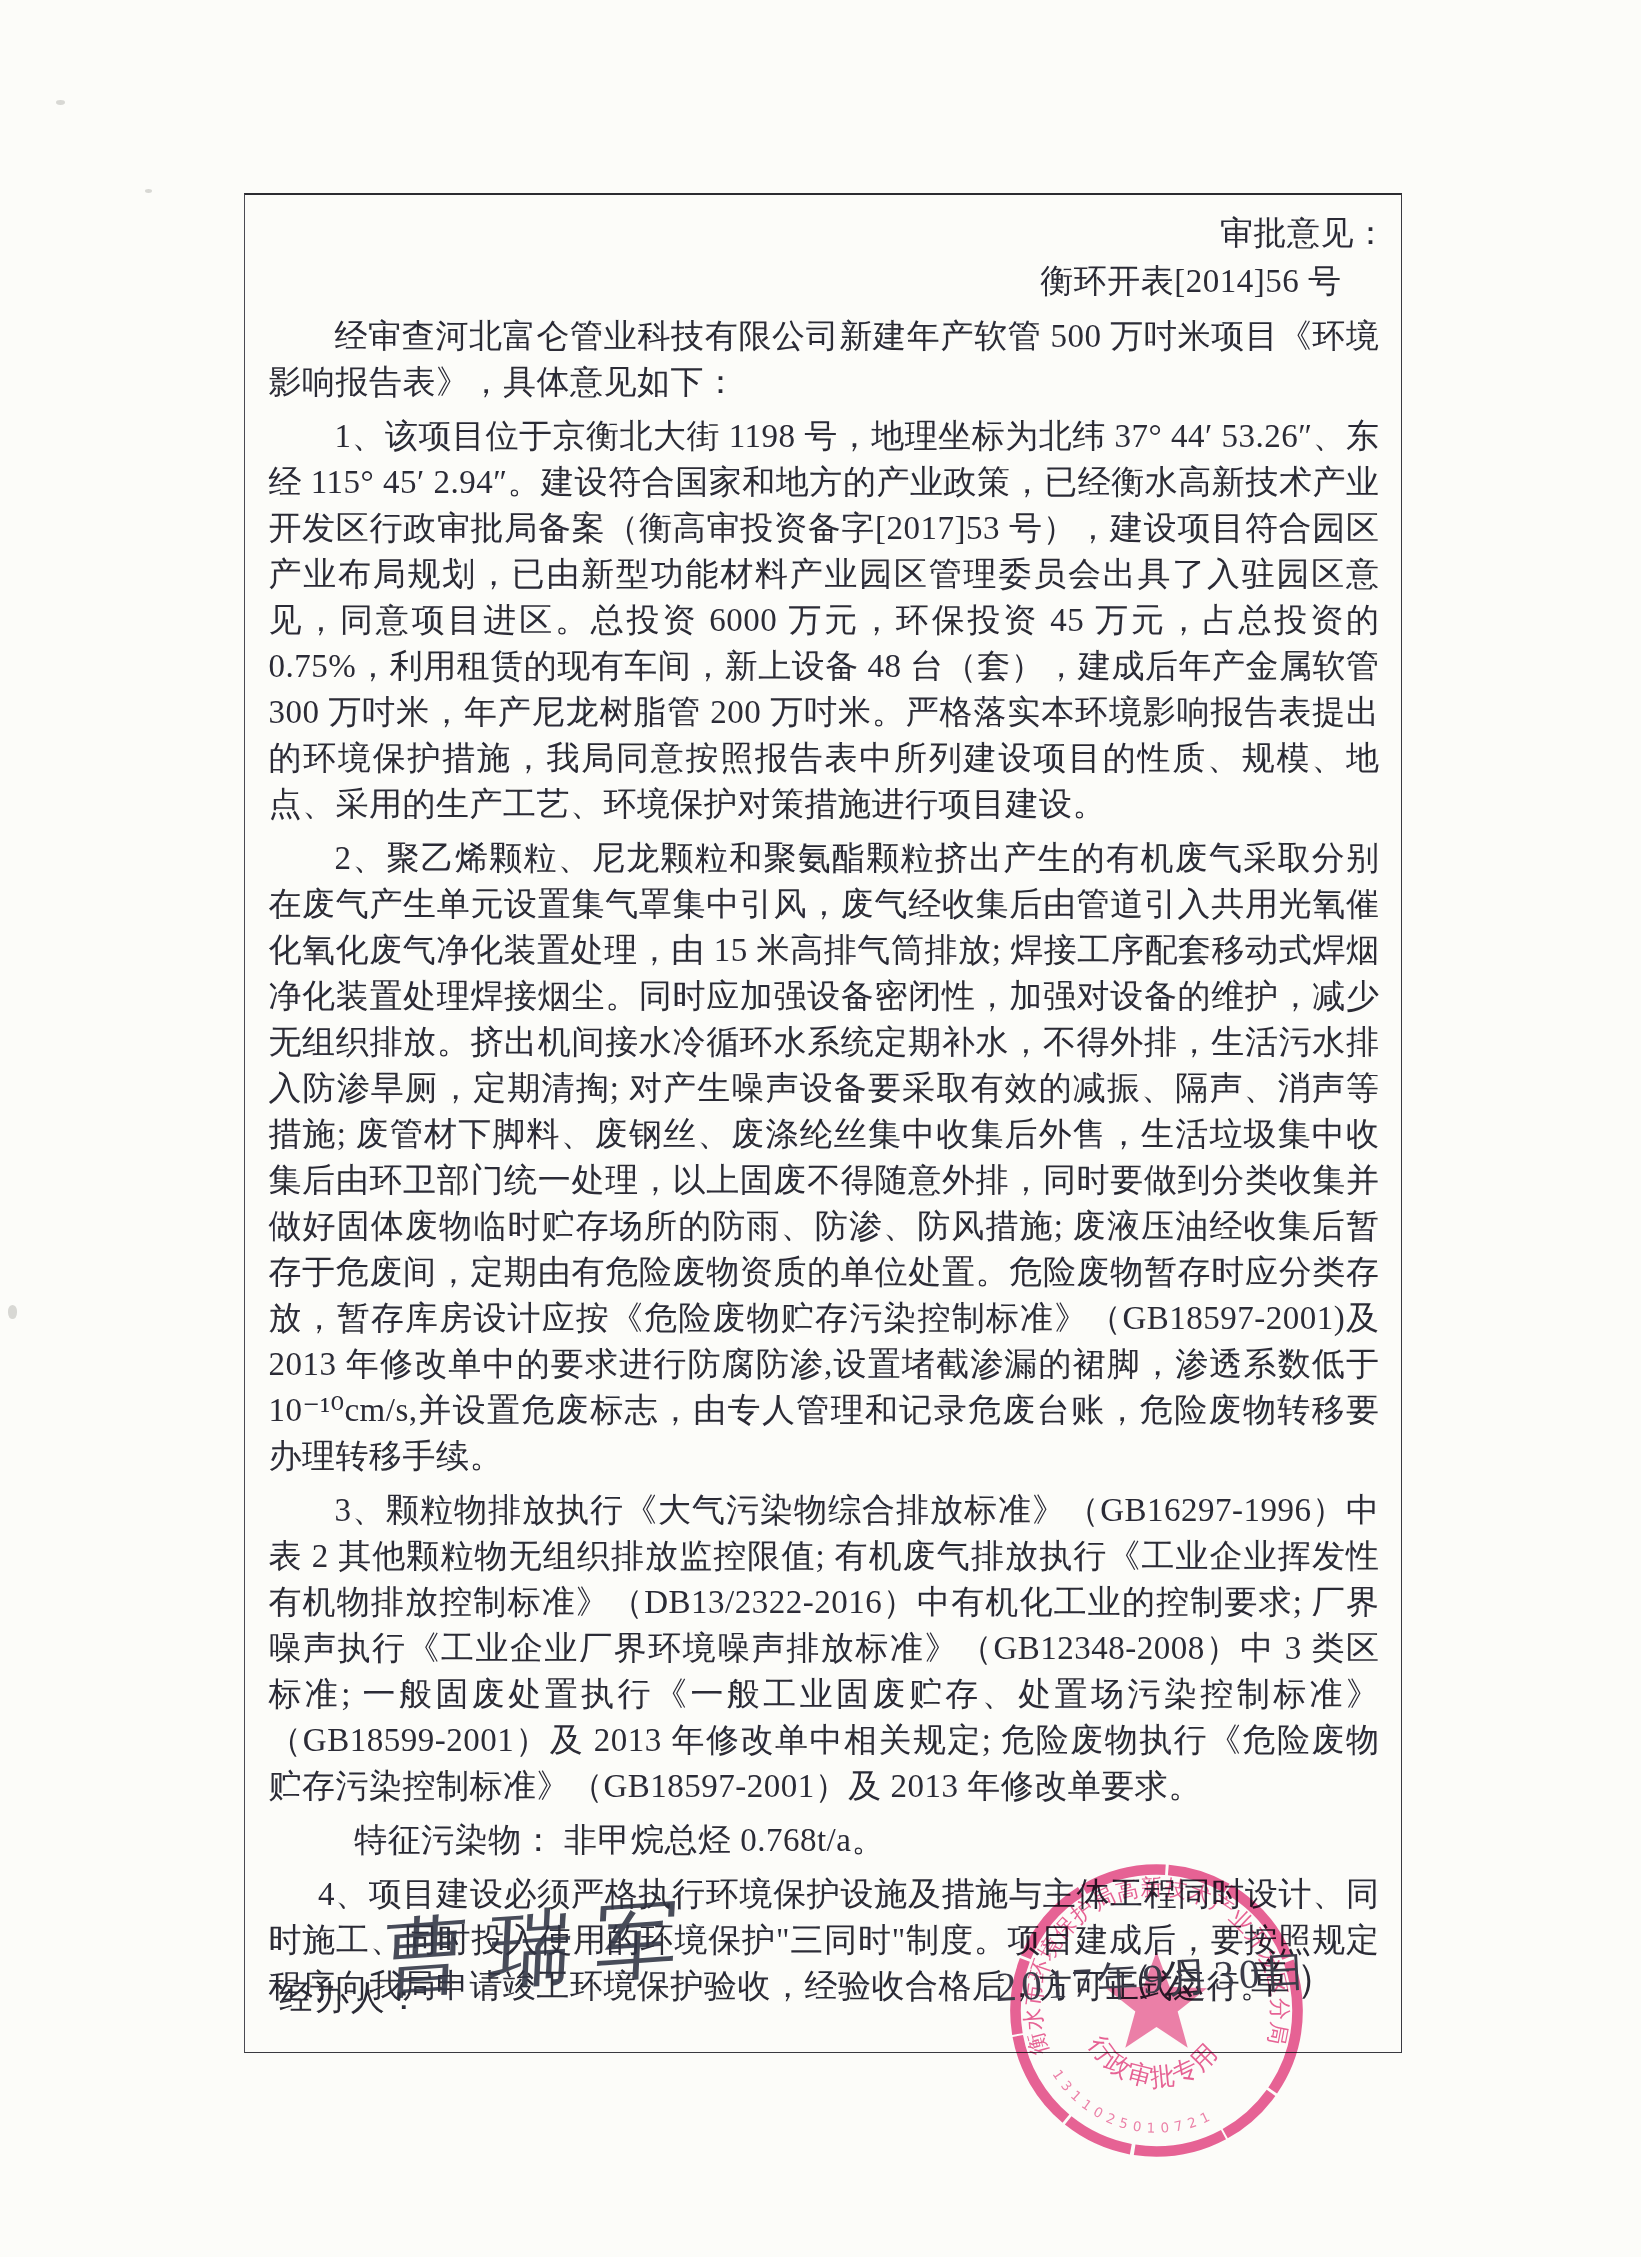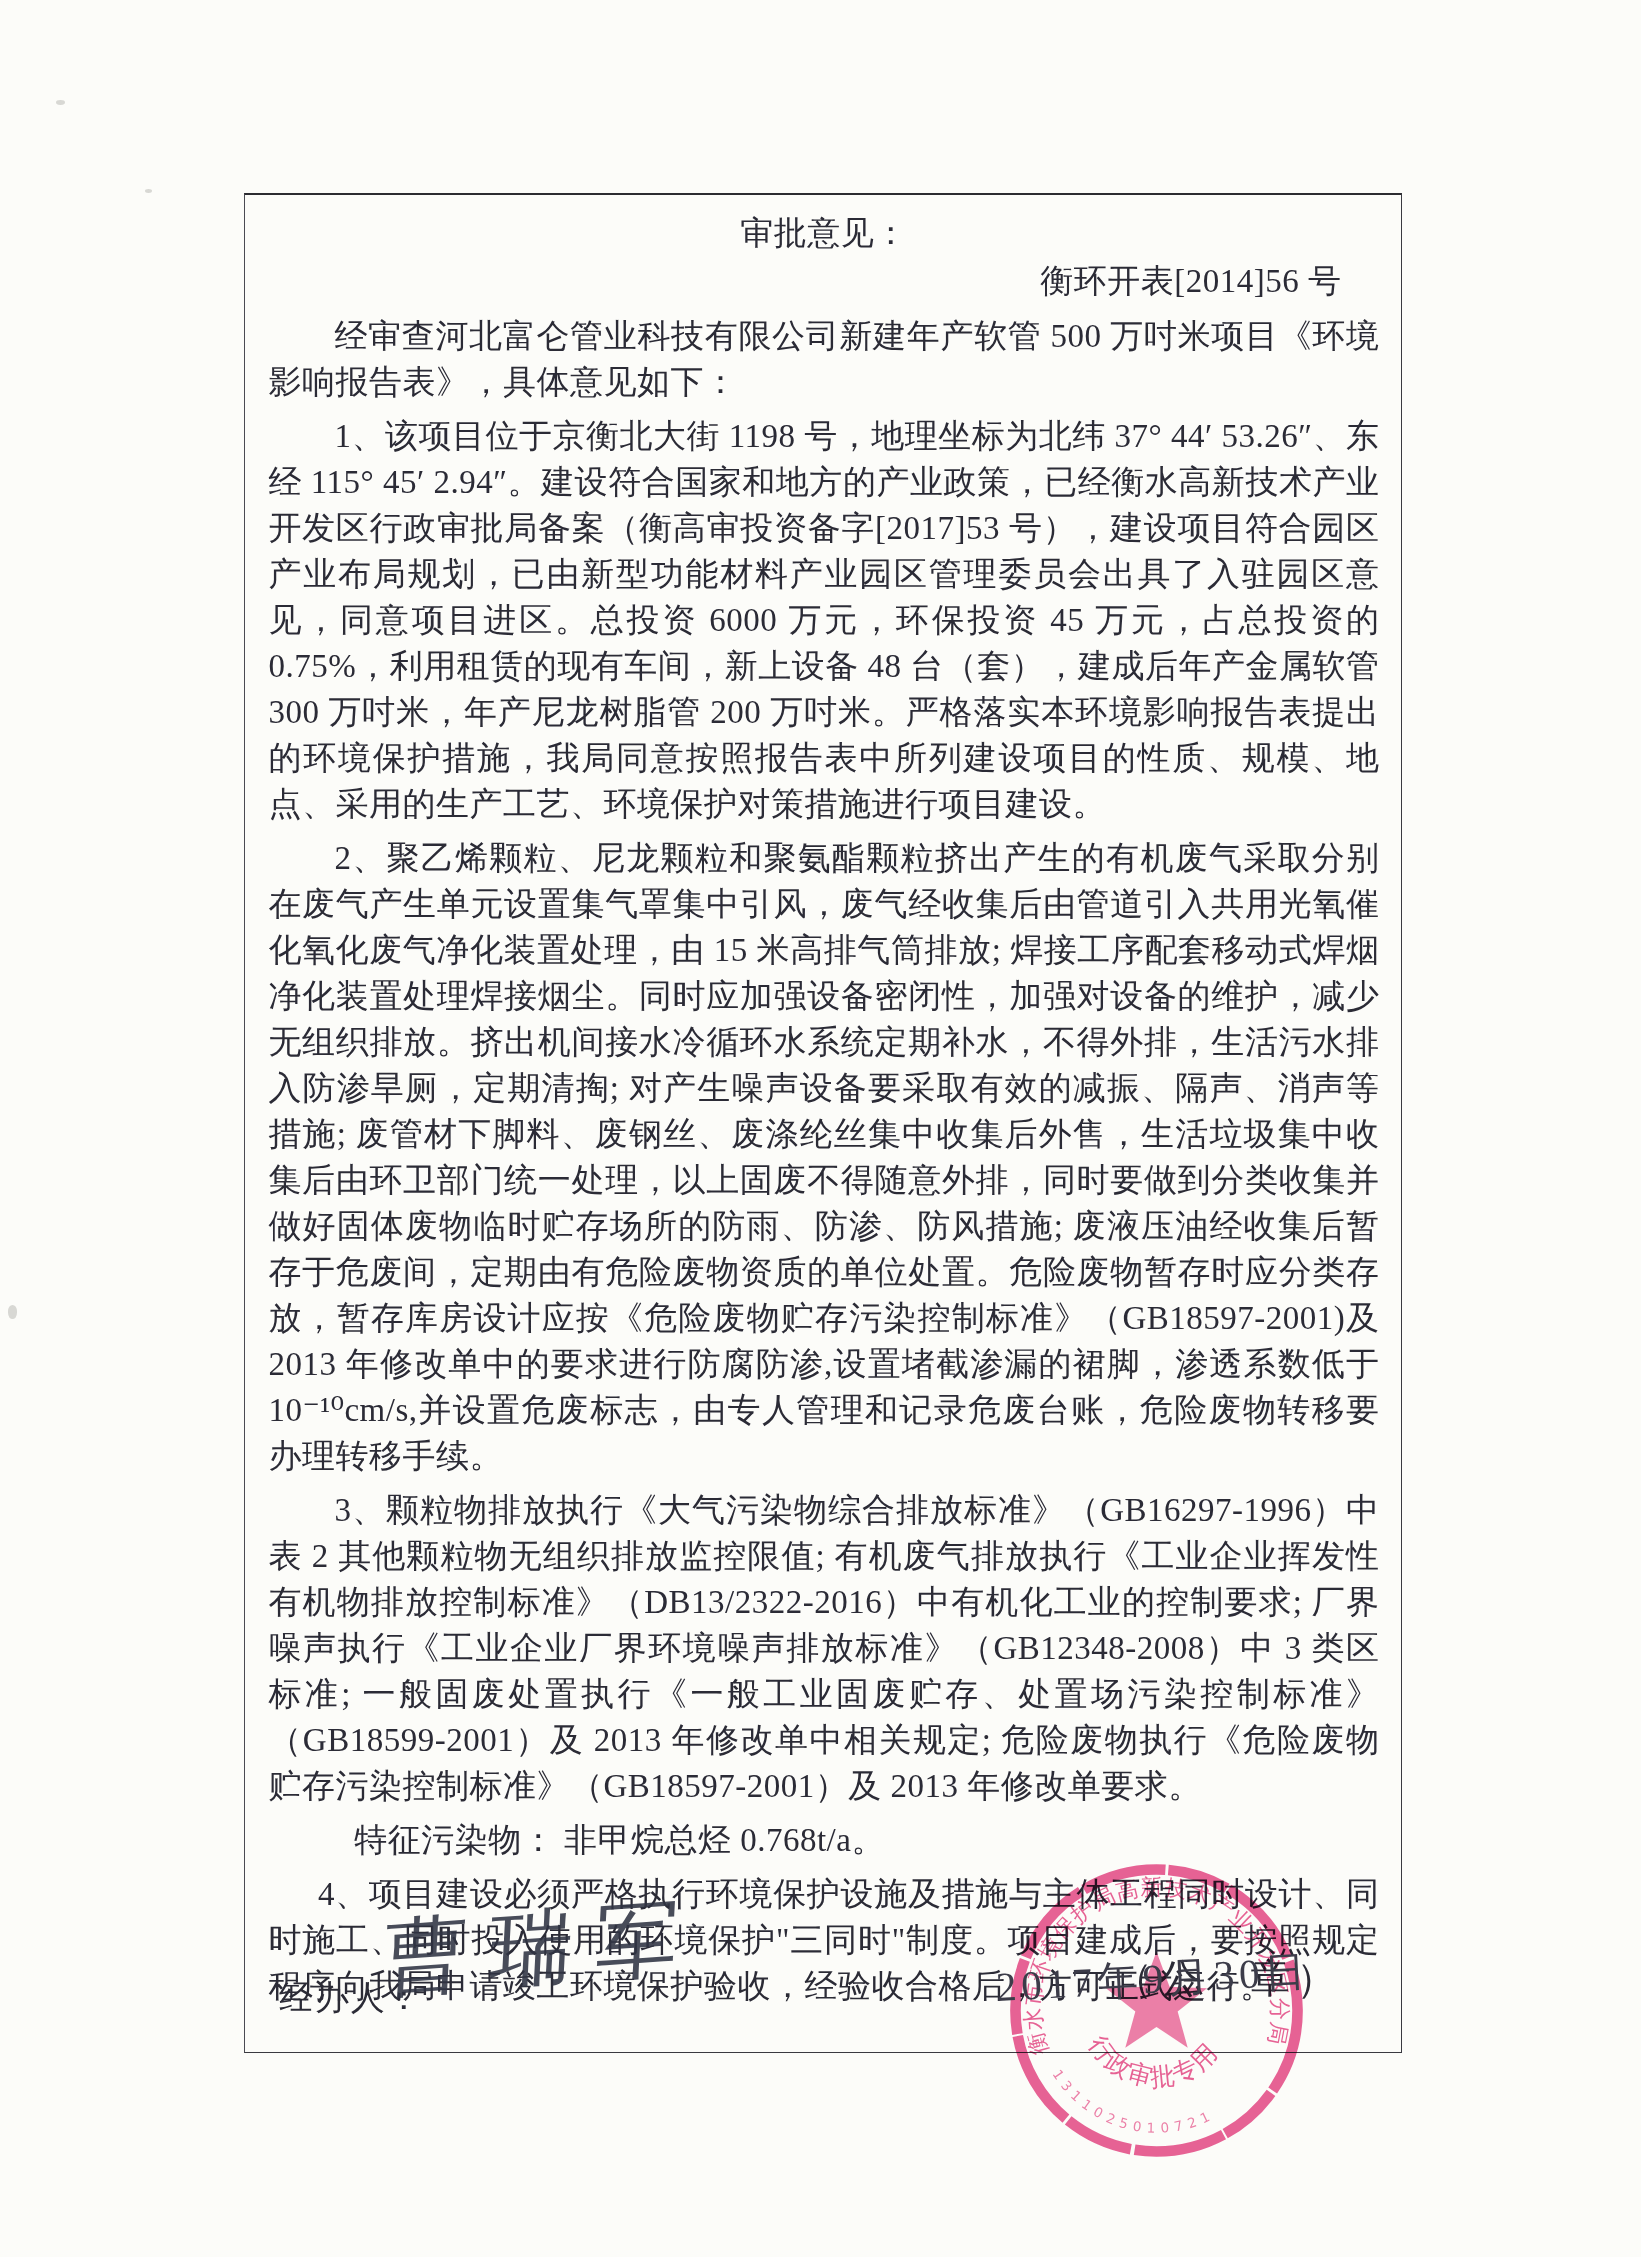--- a/index.html
+++ b/index.html
@@ -25,21 +25,21 @@
     background:transparent;
   }
   .doc-inner{
     position:absolute;
     left:15.4px;right:13.5px;top:13.5px;
     font-size:33px;
     line-height:46px;
     letter-spacing:0.5px;
   }
   .doc-title{
-    text-align:center;
+    text-align:right;
     line-height:48px;
   }
   .doc-number{
     text-align:right;
     padding-right:46px;
     line-height:48px;
   }
   .doc-text p{
     margin:8px;
     text-align:justify;

